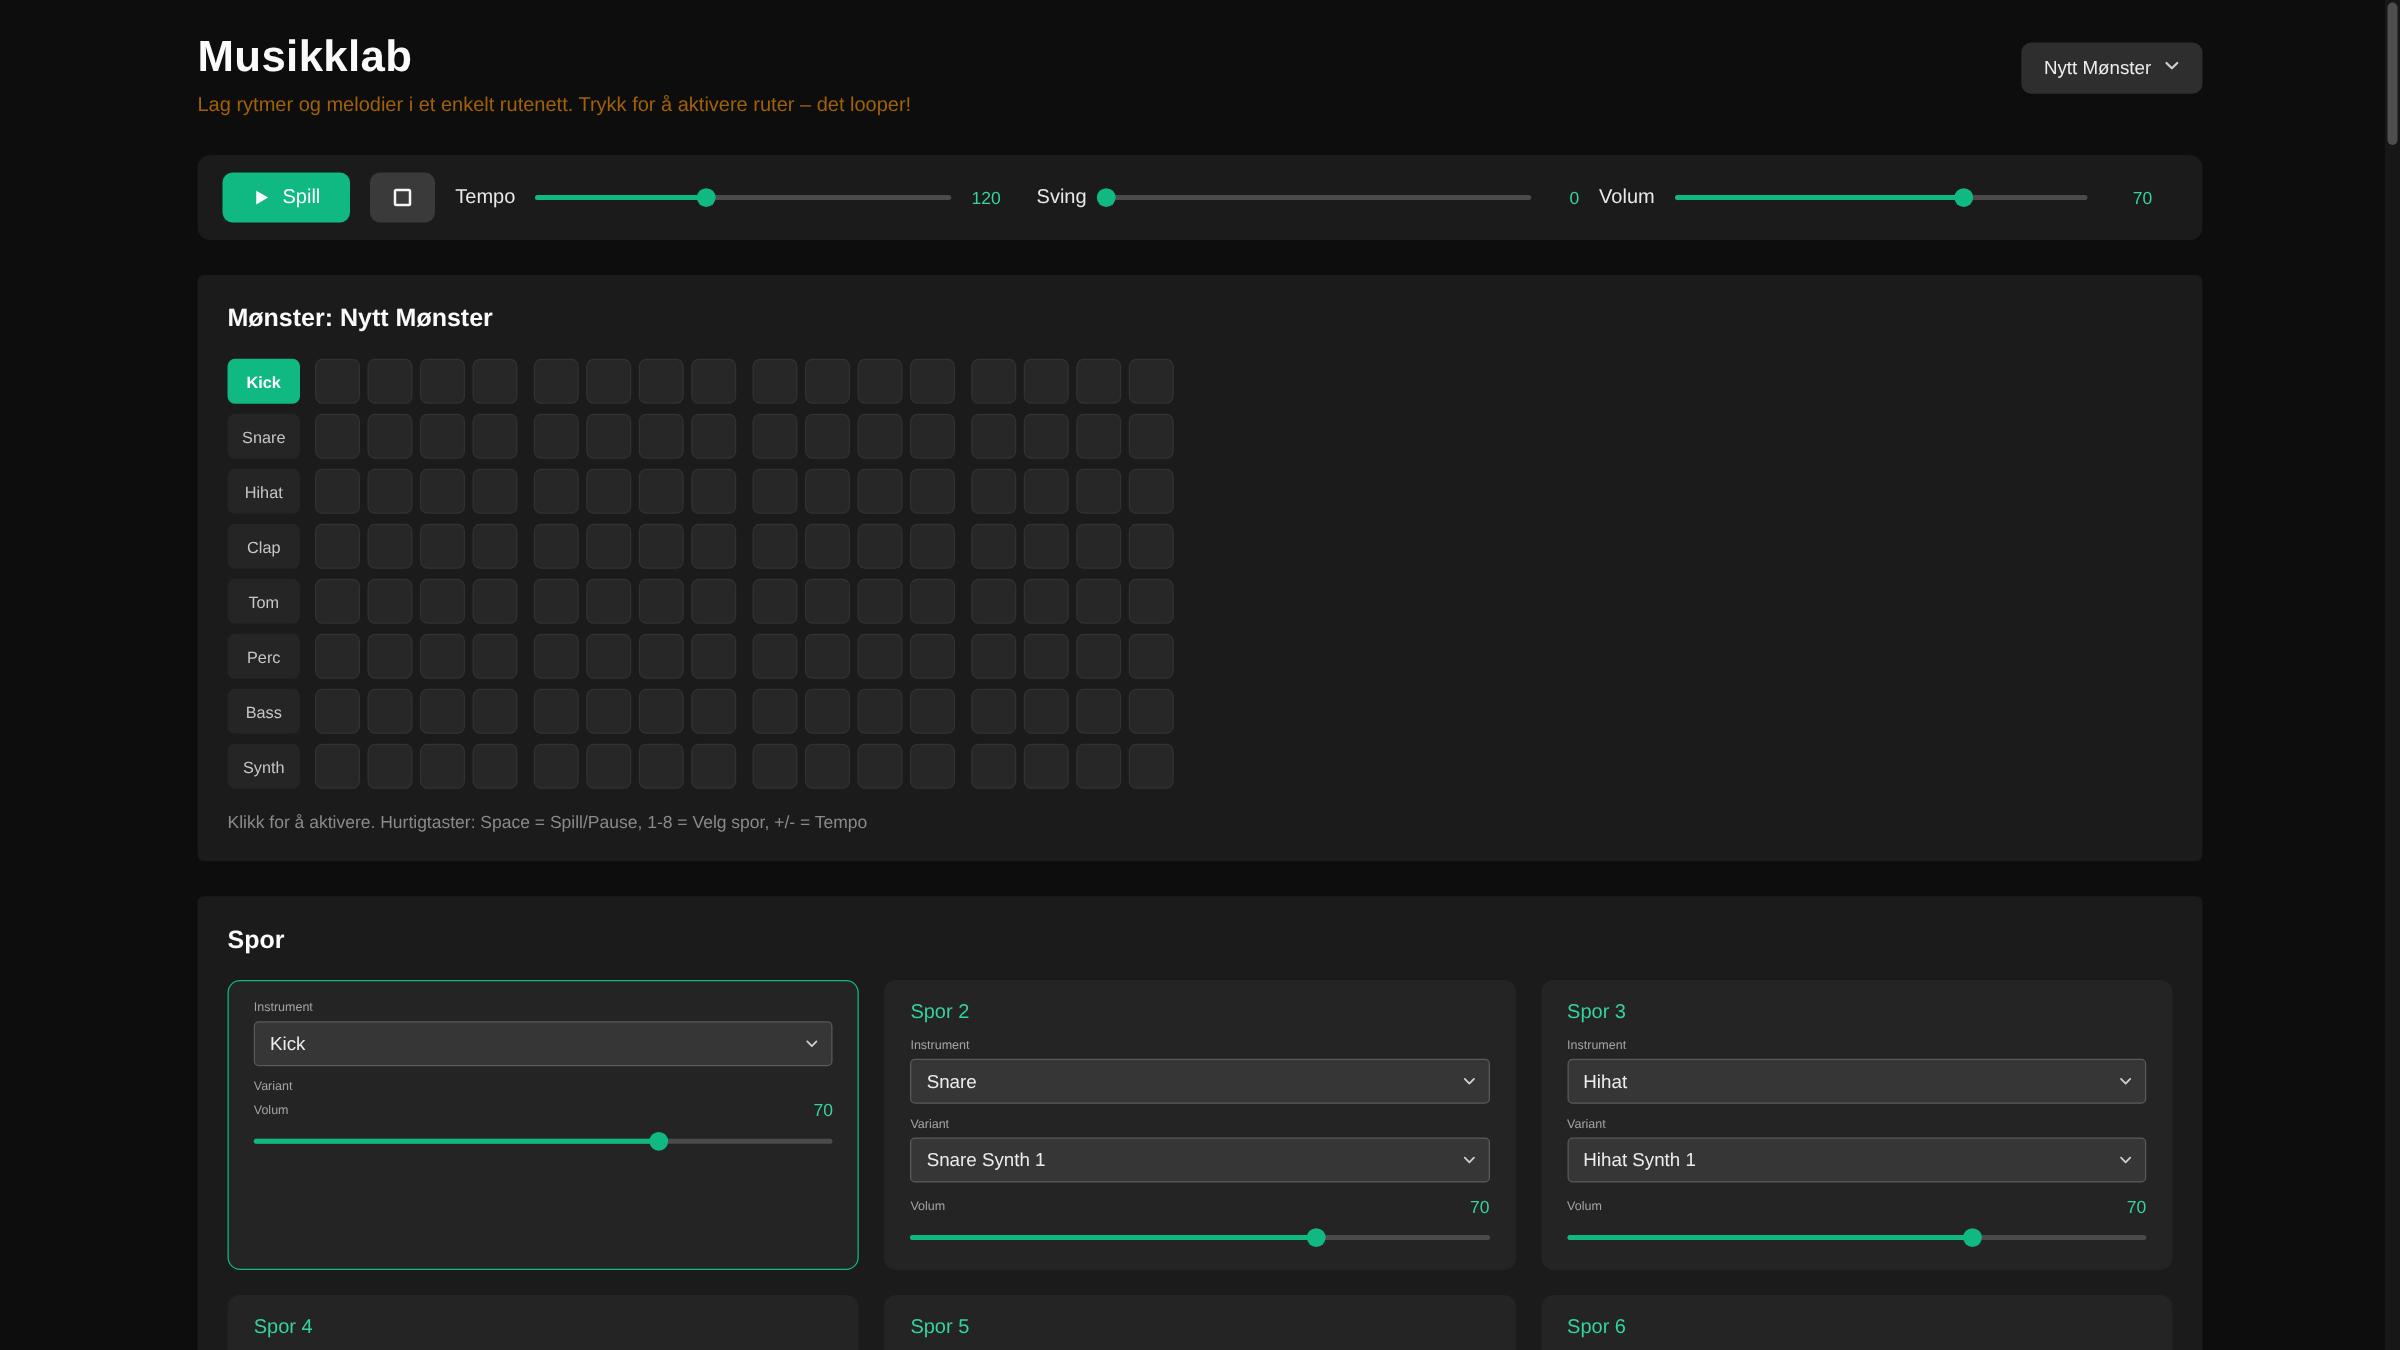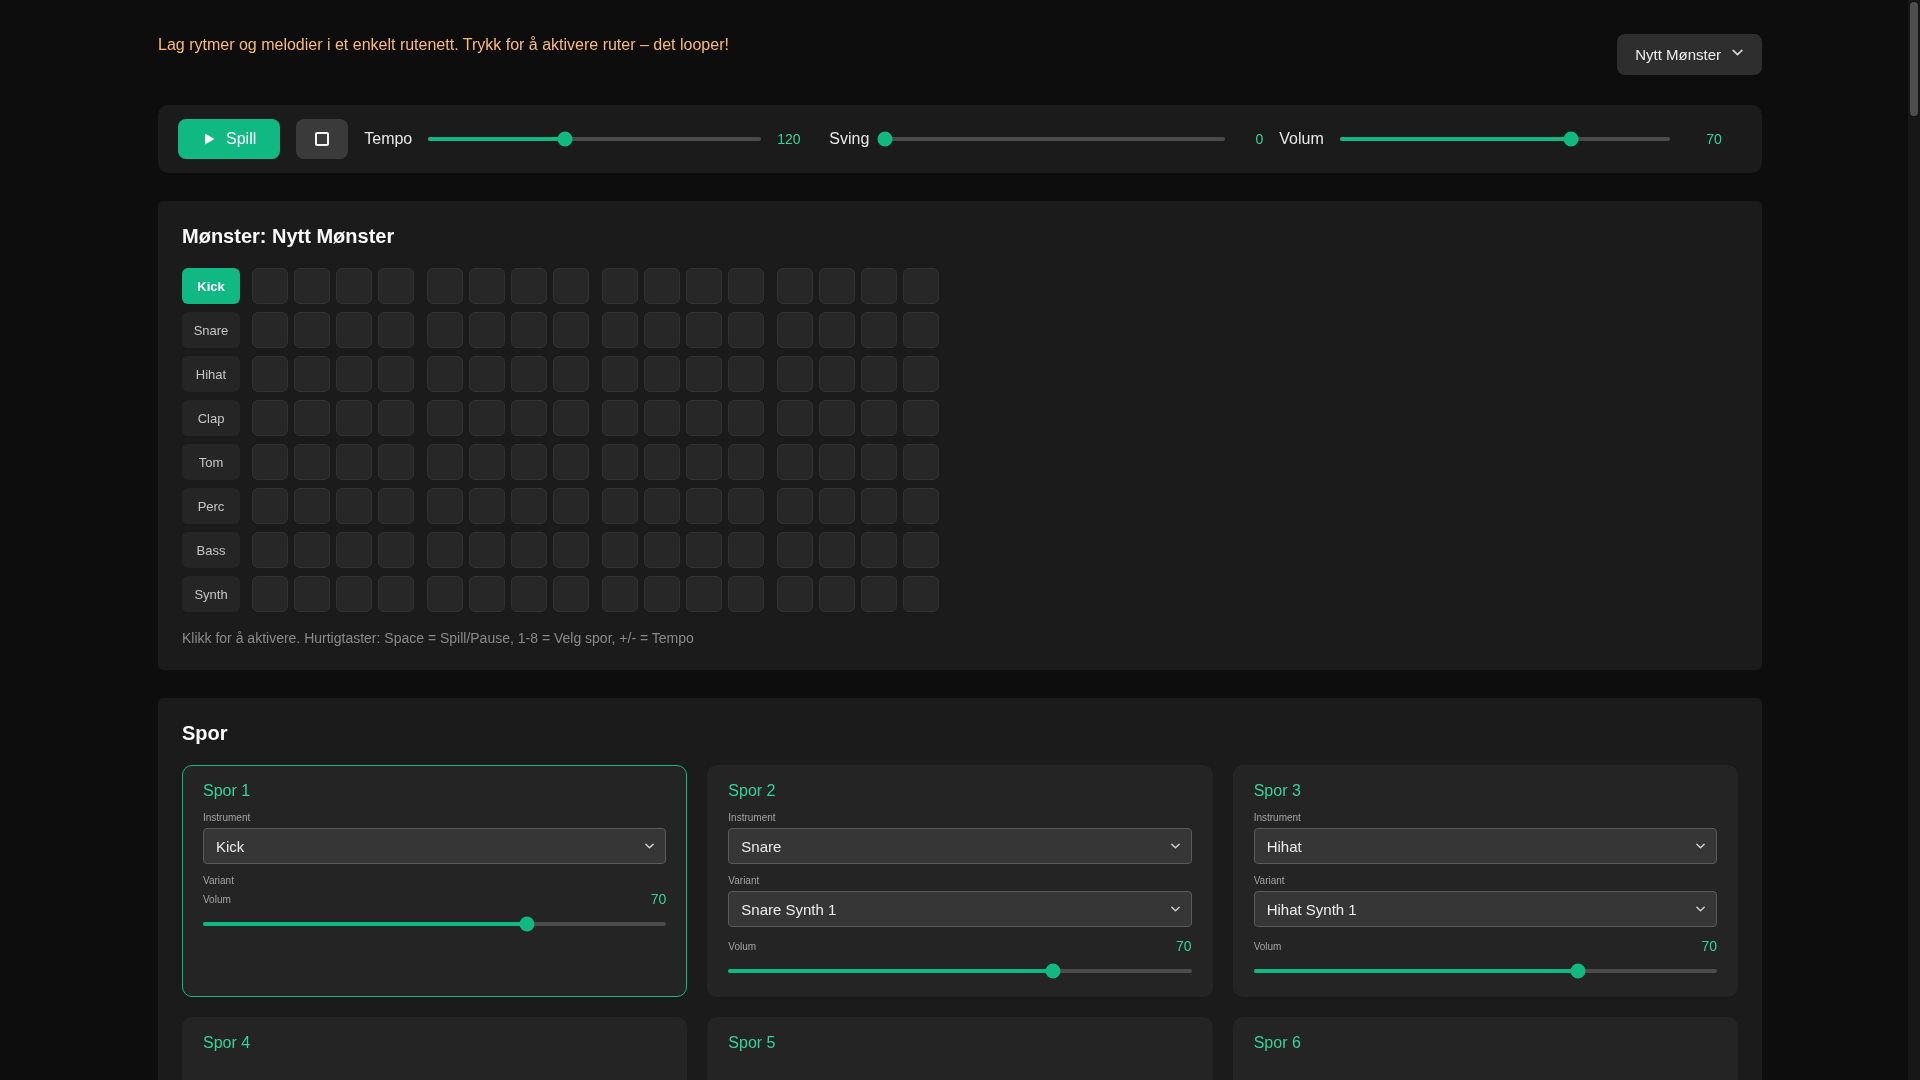--- a/index.html
+++ b/index.html
@@ -21,21 +21,21 @@
   body{
     width:1920px;height:1080px;overflow:hidden;
     background:var(--bg);color:var(--text);
     font-family:"Liberation Sans","DejaVu Sans",sans-serif;
   }
   .container{width:1604px;margin:0 auto;padding-top:26px}
 
   
   .header{display:flex;justify-content:space-between;align-items:flex-start}
   .app-title{margin:0;font-size:35px;font-weight:800;letter-spacing:.3px;color:#fafafa}
-  .subtitle{margin:10px 0 0;font-size:16px;color:#fdba74}
+  .subtitle{margin:10px 0 0;font-size:16px;color:#a16207}
   .menu-btn{display:flex;align-items:flex-start;gap:10px;background:#2e2e2e;border:none;
     color:#ececec;font-size:15px;padding:12px 18px;border-radius:8px;margin-top:8px;
     cursor:pointer;font-family:inherit}
   .chev{display:flex}
 
   
   .transport{margin-top:30px;background:var(--panel);border-radius:10px;height:68px;
     display:flex;align-items:center;gap:16px;padding:0 20px}
   .btn-play{display:flex;align-items:center;gap:10px;background:var(--accent);color:#fff;
     border:none;border-radius:8px;height:40px;padding:2px 24px;font-size:16px;cursor:pointer;font-family:inherit}
@@ -94,20 +94,21 @@
   .scrollbar{position:fixed;top:0;right:0;width:12px;height:1080px;background:#171717}
   .scroll-thumb{position:absolute;top:2px;left:2px;width:8px;height:114px;border-radius:4px;background:#4e4e4e}
 </style>
 </head>
 <body>
 
 <div class="container">
 
   <header class="header">
     <div>
+      <h1 class="app-title">Musikklab</h1>
       <p class="subtitle">Lag rytmer og melodier i et enkelt rutenett. Trykk for å aktivere ruter – det looper!</p>
     </div>
     <button class="menu-btn">
       <span>Nytt Mønster</span>
       <span class="chev">
         <svg width="13" height="13" viewBox="0 0 12 12">
             <path d="M2 4l4 4 4-4" stroke="#d0d0d0" stroke-width="1.6" fill="none" stroke-linecap="round" stroke-linejoin="round"></path>
           </svg>
       </span>
     </button>
@@ -323,21 +324,20 @@
           </div>
         </div>
       </div>
     <p class="hint">Klikk for å aktivere. Hurtigtaster: Space = Spill/Pause, 1-8 = Velg spor, +/- = Tempo</p>
   </section>
 
   <section class="panel tracks-panel">
     <h2>Spor</h2>
     <div class="cards">
         <div class="card selected">
-          <div class="card-title">Spor 1</div>
           <div class="field-label">Instrument</div>
           <div class="select-wrap"><select><option>Kick</option></select><span class="select-arrow">
               <svg width="11" height="11" viewBox="0 0 12 12">
                 <path d="M2 4l4 4 4-4" stroke="#cfcfcf" stroke-width="1.6" fill="none" stroke-linecap="round" stroke-linejoin="round"></path>
               </svg>
             </span></div>
           <div class="field-label">Variant</div>
           <div class="vol-row">
             <span class="field-label">Volum</span>
             <span class="vol-value">70</span>

